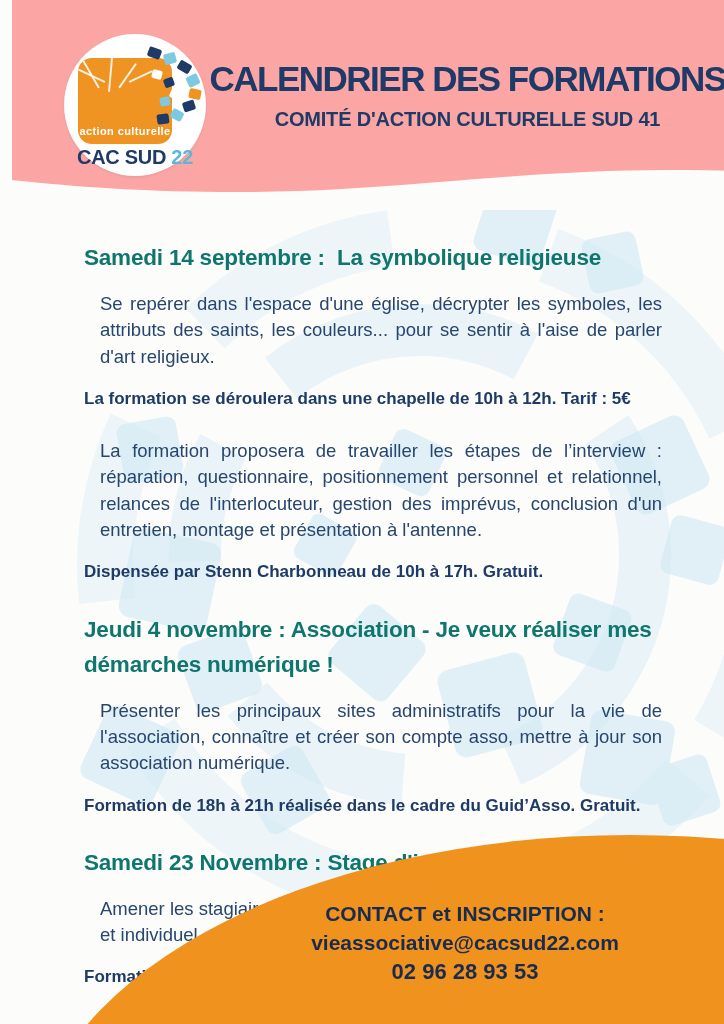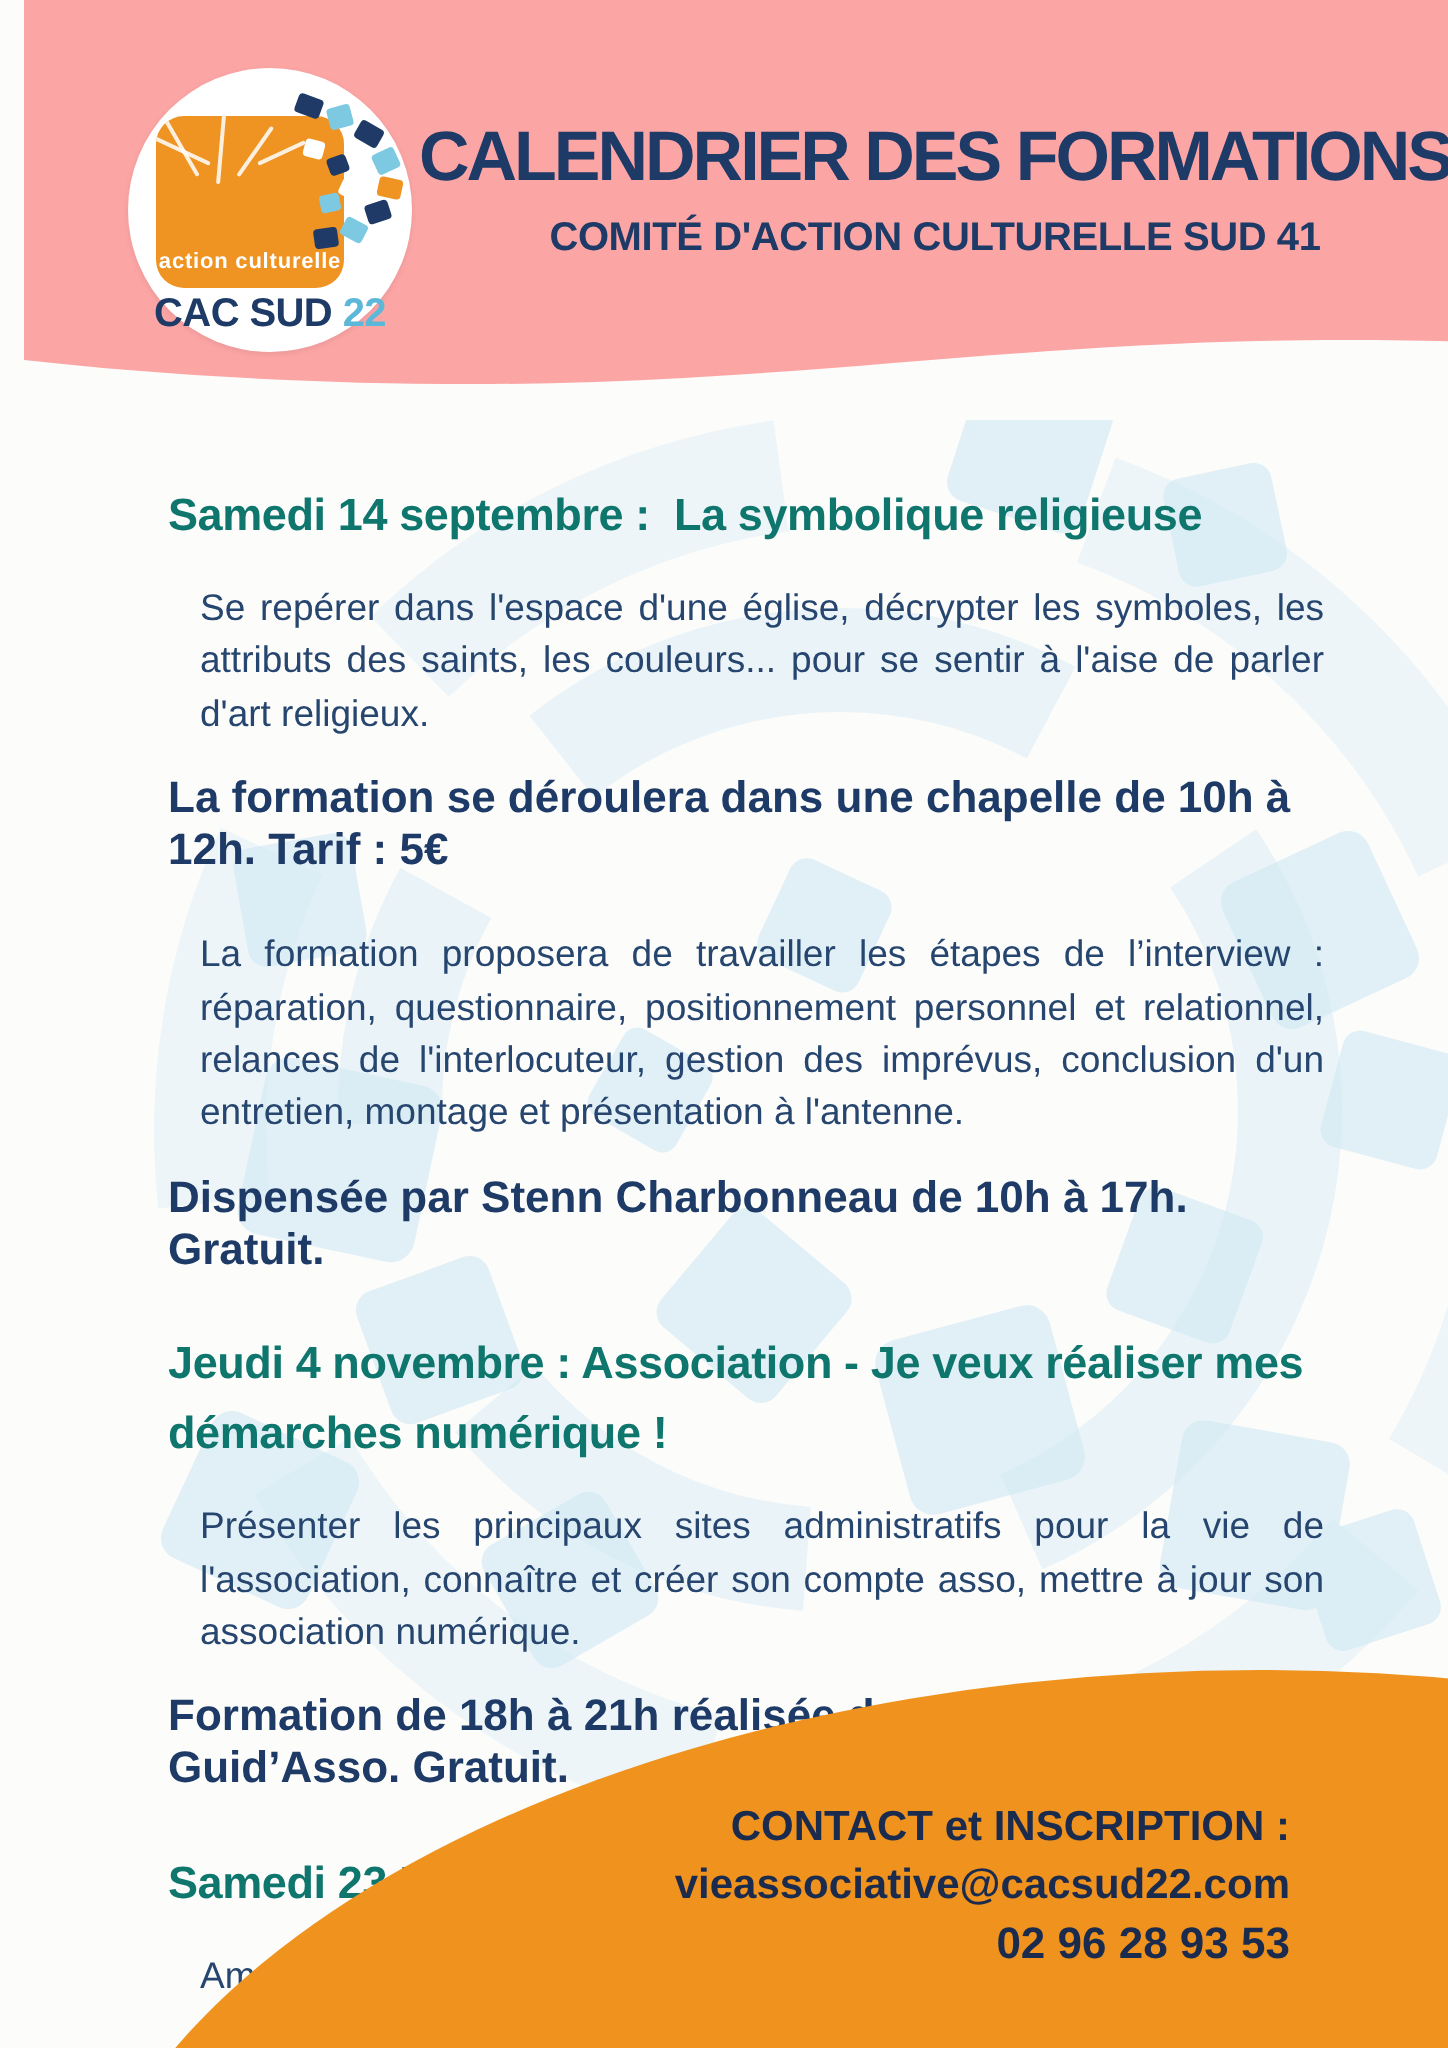--- a/index.html
+++ b/index.html
@@ -63,32 +63,32 @@
     margin:0 0 10px 0;
     color:#0f766e;font-size:22.5px;font-weight:bold;
     line-height:35px;letter-spacing:-.2px;white-space:pre-wrap;
   }
   .event-body{
     margin:16px;color:#27466f;font-size:18.5px;line-height:26.3px;
     text-align:justify;
   }
   .event-body.no-justify{text-align:left;}
   .event-note{
-    margin:0;color:#1e3a66;font-size:22px;line-height:26.3px;
+    margin:0;color:#1e3a66;font-size:17px;line-height:26.3px;
     font-weight:bold;
   }
 
   
   .footer-blob{
     position:absolute;left:30px;top:835px;width:1200px;height:660px;
     background:#f0931e;border-radius:50%;z-index:4;
   }
   .footer-content{
     position:absolute;left:285px;top:900px;width:360px;z-index:5;
-    text-align:right;color:#1b2b4e;
+    text-align:center;color:#1b2b4e;
   }
   .f-heading{font-size:21px;font-weight:bold;line-height:28px;}
   .f-email{font-size:21px;font-weight:bold;line-height:29px;}
   .f-phone{font-size:22px;font-weight:bold;line-height:30px;}
   .f-note{font-size:14.5px;font-weight:bold;line-height:22px;margin-top:2px;}
 </style>
 </head>
 <body>
 
 <div class="page">

